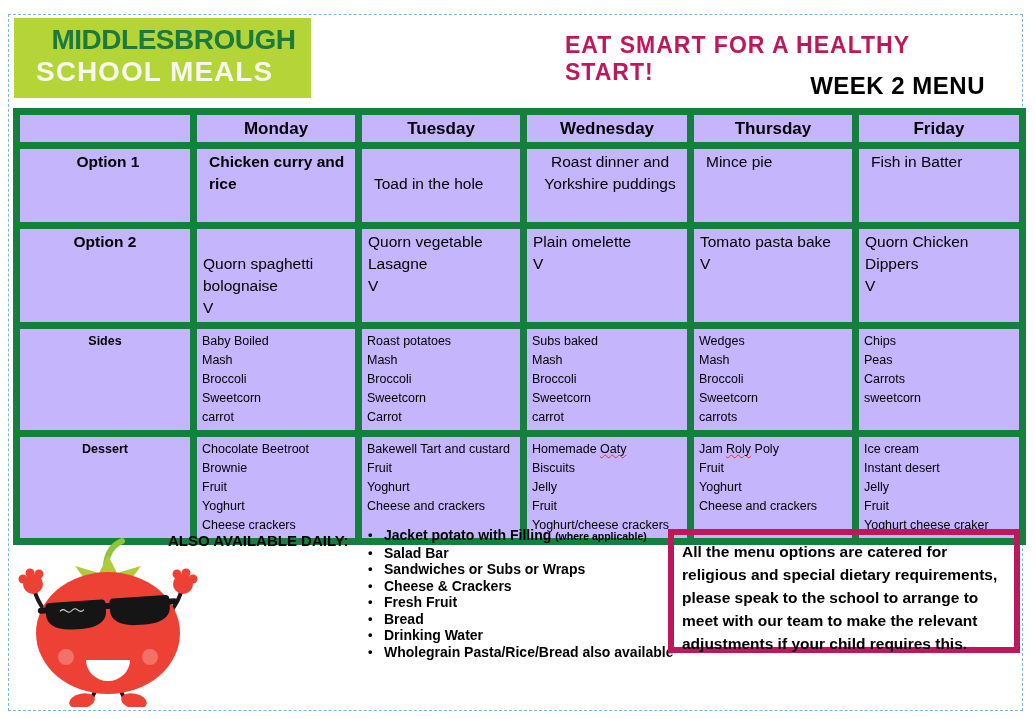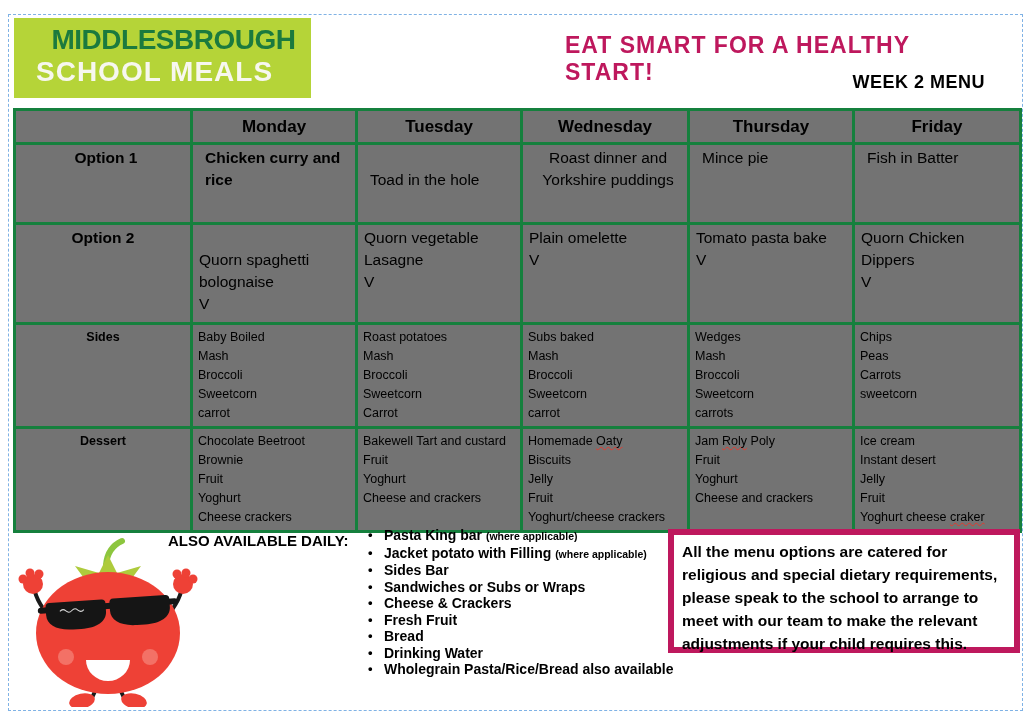--- a/index.html
+++ b/index.html
@@ -5,25 +5,25 @@
   html,body{margin:0;padding:0;background:#fff;}
   body{font-family:"Liberation Sans",sans-serif;}
   .page{position:relative;width:1035px;height:719px;background:#fff;overflow:hidden;}
   .page-border{position:absolute;left:8px;top:14px;width:1013px;height:695px;border:1px dashed #7FB2E5;pointer-events:none;}
 
   
   .logo{position:absolute;left:14px;top:18px;width:297px;height:80px;background:#B5D438;padding:6px 0 0 22px;box-sizing:border-box;}
   .logo .l1{font-size:28px;font-weight:900;color:#1B7A3E;letter-spacing:-0.5px;line-height:32px;text-align:center;}
   .logo .l2{font-size:28px;font-weight:900;color:#F7F7EF;letter-spacing:1px;line-height:32px;}
   .tagline{position:absolute;left:565px;top:32px;width:430px;font-size:23px;font-weight:800;color:#be185d;letter-spacing:1px;}
-  .week-title{position:absolute;right:50px;top:72px;font-size:18px;font-weight:800;color:#000;letter-spacing:0.5px;}
+  .week-title{position:absolute;right:50px;top:72px;font-size:24px;font-weight:800;color:#000;letter-spacing:0.5px;}
 
   
   table.menu{position:absolute;left:13px;top:108px;border-collapse:collapse;table-layout:fixed;width:1006px;}
-  table.menu td,table.menu th{border:3px solid #15803d;background:#737373;vertical-align:top;padding:2px 6px;box-sizing:border-box;color:#000;}
+  table.menu td,table.menu th{border:7px solid #15803d;background:#c4b5fd;vertical-align:top;padding:2px 6px;box-sizing:border-box;color:#000;}
   table.menu thead th{height:34px;font-size:17px;font-weight:bold;text-align:center;vertical-align:middle;padding:2px;}
   td.rlabel{font-size:17px;font-weight:bold;text-align:center;padding-top:7px;}
   .lines{white-space:pre-line;}
   tr.r-opt1 td{height:80px;font-size:15.5px;line-height:22px;padding-left:12px;}
   tr.r-opt2 td{height:100px;font-size:15.5px;line-height:22px;}
   tr.r-small td{height:100px;font-size:12.5px;line-height:19px;padding:3px 5px;}
   tr.r-dess td{height:98px;}
   td.bold{font-weight:bold;}
   td.center{text-align:center;}
   .sq{text-decoration:underline wavy #E03A2F 1px;text-decoration-skip-ink:none;}
@@ -181,23 +181,22 @@
       <path d="M106,64 h52 a4,4 0 0 1 4,4 v8 c0,10 -10,16 -26,16 h-8 c-16,0 -26,-6 -26,-16 v-8 a4,4 0 0 1 4,-4 Z" fill="#151515"></path>
       <path d="M52,73 q3,-3 6,0 t6,0 t6,0 t6,0" stroke="#FFFFFF" stroke-width="1" fill="none" opacity="0.85"></path>
     </g>
     <circle cx="58" cy="122" r="8" fill="#F37166"></circle>
     <circle cx="142" cy="122" r="8" fill="#F37166"></circle>
     <path d="M78,125 A22,21 0 0 0 122,125 Z" fill="#FFFFFF"></path>
   </svg>
 
   <div class="daily-label">ALSO AVAILABLE DAILY:</div>
   <ul class="daily">
-    <li><span>Pasta King bar</span> <span class="note">(where applicable)</span></li>
     <li><span>Jacket potato with Filling</span> <span class="note">(where applicable)</span></li>
-    <li><span>Sides Bar</span></li>
+    <li><span>Salad Bar</span></li>
     <li><span>Sandwiches or Subs or Wraps</span></li>
     <li><span>Cheese &amp; Crackers</span></li>
     <li><span>Fresh Fruit</span></li>
     <li><span>Bread</span></li>
     <li><span>Drinking Water</span></li>
     <li><span>Wholegrain Pasta/Rice/Bread also available</span></li>
   </ul>
 
   <div class="note-box">All the menu options are catered for religious and special dietary requirements, please speak to the school to arrange to meet with our team to make the relevant adjustments if your child requires this.</div>
 </div>

